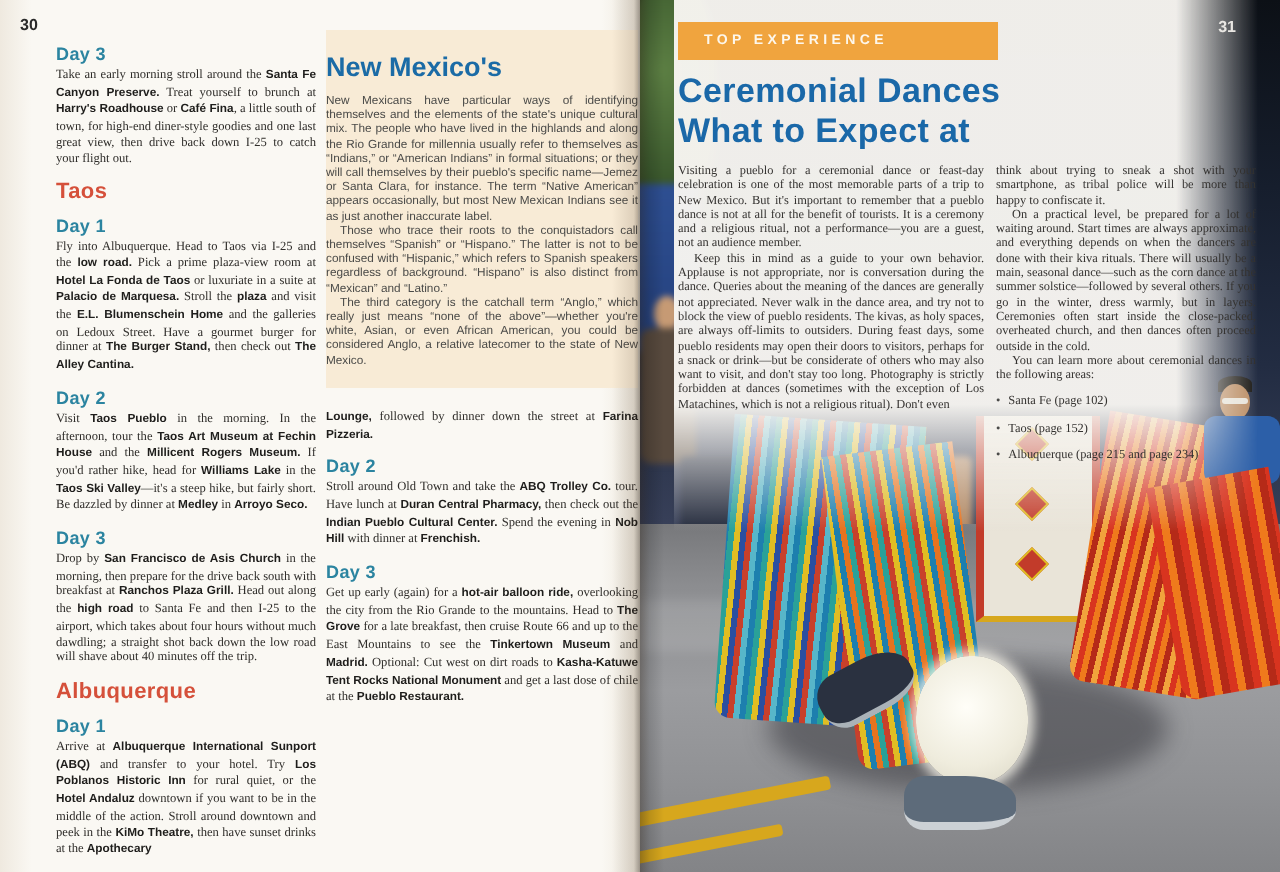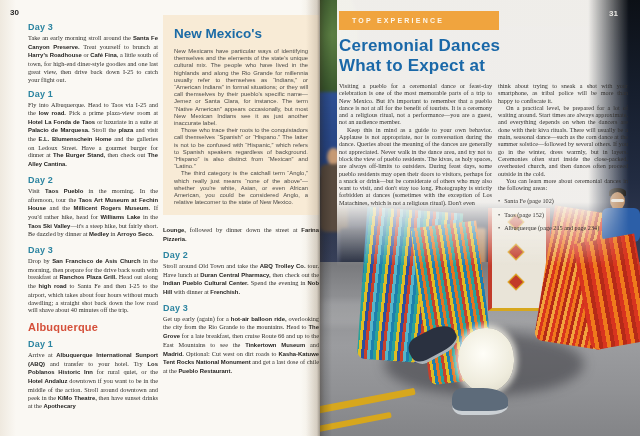--- a/index.html
+++ b/index.html
@@ -11,21 +11,21 @@
     background:linear-gradient(90deg,#efe9df 0%,#faf8f3 5%,#faf8f3 94%,#ece6da 100%);}
   .pageno-left{position:absolute;left:10px;top:8px;font:bold 8px "Liberation Sans",sans-serif;color:#2a2a2a;}
   .col1{position:absolute;left:28px;top:16px;width:130px;}
   .col2{position:absolute;left:163px;top:15px;width:156px;}
 
   .day-head{font:bold 9px "Liberation Sans",sans-serif;color:#2b84a0;margin:6px 0 2px;letter-spacing:.2px;}
   .place-head{font:bold 11px "Liberation Sans",sans-serif;color:#d5503a;margin:7px 0 0;letter-spacing:.2px;}
   .body-text{font-size:6.3px;line-height:7.7px;text-align:justify;color:#2f2d2a;margin:0;}
   .body-text .b{font-family:"Liberation Sans",sans-serif;font-weight:bold;font-size:5.9px;color:#1e1d1b;}
 
-  .sidebar-box{background:#f8ebd6;padding:11px 11px 9px;}
+  .sidebar-box{background:#f8ebd6;padding:11px 0 9px;}
   .sidebar-title{font:bold 13.5px/15px "Liberation Sans",sans-serif;color:#1b6ba6;margin:0 0 7px;}
   .sidebar-box p{font-family:"Liberation Sans",sans-serif;font-size:5.9px;line-height:7.2px;
     text-align:justify;color:#4a4a48;margin:0;}
   .sidebar-box p + p{text-indent:7px;}
   .col2-cont{margin-top:11px;}
 
   
   .page-right{position:absolute;left:320px;top:0;width:320px;height:436px;background:#151a26;overflow:hidden;}
   .ph{position:absolute;}
   .ph-top{left:0;top:0;right:0;height:268px;background:linear-gradient(180deg,#0c1016 0%,#161e2d 35%,#222c42 68%,#39415a 100%);}
@@ -103,20 +103,21 @@
 <body>
 
 <div class="spread">
 
   <div class="page-left">
     <div class="pageno-left">30</div>
 
     <div class="col1">
         <div class="day-head">Day 3</div>
         <p class="body-text"><span>Take an early morning stroll around the </span><span class="b">Santa Fe Canyon Preserve.</span><span> Treat yourself to brunch at </span><span class="b">Harry's Roadhouse</span><span> or </span><span class="b">Café Fina</span><span>, a little south of town, for high-end diner-style goodies and one last great view, then drive back down I-25 to catch your flight out.</span></p>
+        <div class="place-head">Taos</div>
         <div class="day-head">Day 1</div>
         <p class="body-text"><span>Fly into Albuquerque. Head to Taos via I-25 and the </span><span class="b">low road.</span><span> Pick a prime plaza-view room at </span><span class="b">Hotel La Fonda de Taos</span><span> or luxuriate in a suite at </span><span class="b">Palacio de Marquesa.</span><span> Stroll the </span><span class="b">plaza</span><span> and visit the </span><span class="b">E.L. Blumenschein Home</span><span> and the galleries on Ledoux Street. Have a gourmet burger for dinner at </span><span class="b">The Burger Stand,</span><span> then check out </span><span class="b">The Alley Cantina.</span></p>
         <div class="day-head">Day 2</div>
         <p class="body-text"><span>Visit </span><span class="b">Taos Pueblo</span><span> in the morning. In the afternoon, tour the </span><span class="b">Taos Art Museum at Fechin House</span><span> and the </span><span class="b">Millicent Rogers Museum.</span><span> If you'd rather hike, head for </span><span class="b">Williams Lake</span><span> in the </span><span class="b">Taos Ski Valley</span><span>—it's a steep hike, but fairly short. Be dazzled by dinner at </span><span class="b">Medley</span><span> in </span><span class="b">Arroyo Seco.</span></p>
         <div class="day-head">Day 3</div>
         <p class="body-text"><span>Drop by </span><span class="b">San Francisco de Asis Church</span><span> in the morning, then prepare for the drive back south with breakfast at </span><span class="b">Ranchos Plaza Grill.</span><span> Head out along the </span><span class="b">high road</span><span> to Santa Fe and then I-25 to the airport, which takes about four hours without much dawdling; a straight shot back down the low road will shave about 40 minutes off the trip.</span></p>
         <div class="place-head">Albuquerque</div>
         <div class="day-head">Day 1</div>
         <p class="body-text"><span>Arrive at </span><span class="b">Albuquerque International Sunport (ABQ)</span><span> and transfer to your hotel. Try </span><span class="b">Los Poblanos Historic Inn</span><span> for rural quiet, or the </span><span class="b">Hotel Andaluz</span><span> downtown if you want to be in the middle of the action. Stroll around downtown and peek in the </span><span class="b">KiMo Theatre,</span><span> then have sunset drinks at the </span><span class="b">Apothecary</span></p>
       </div>

